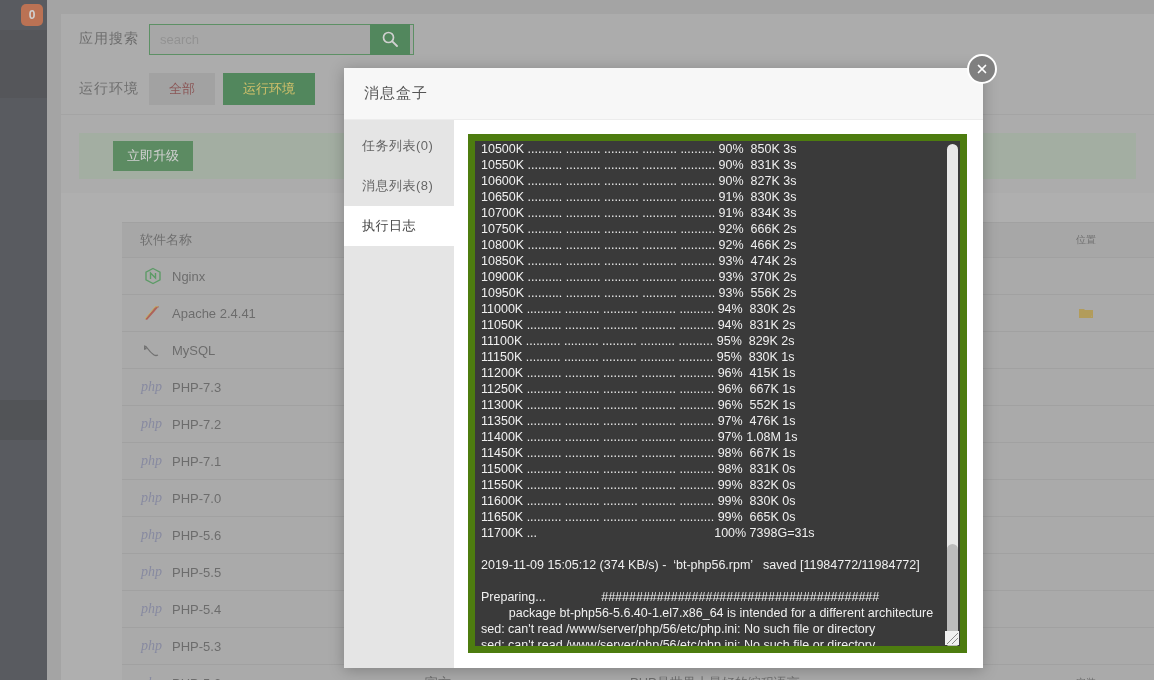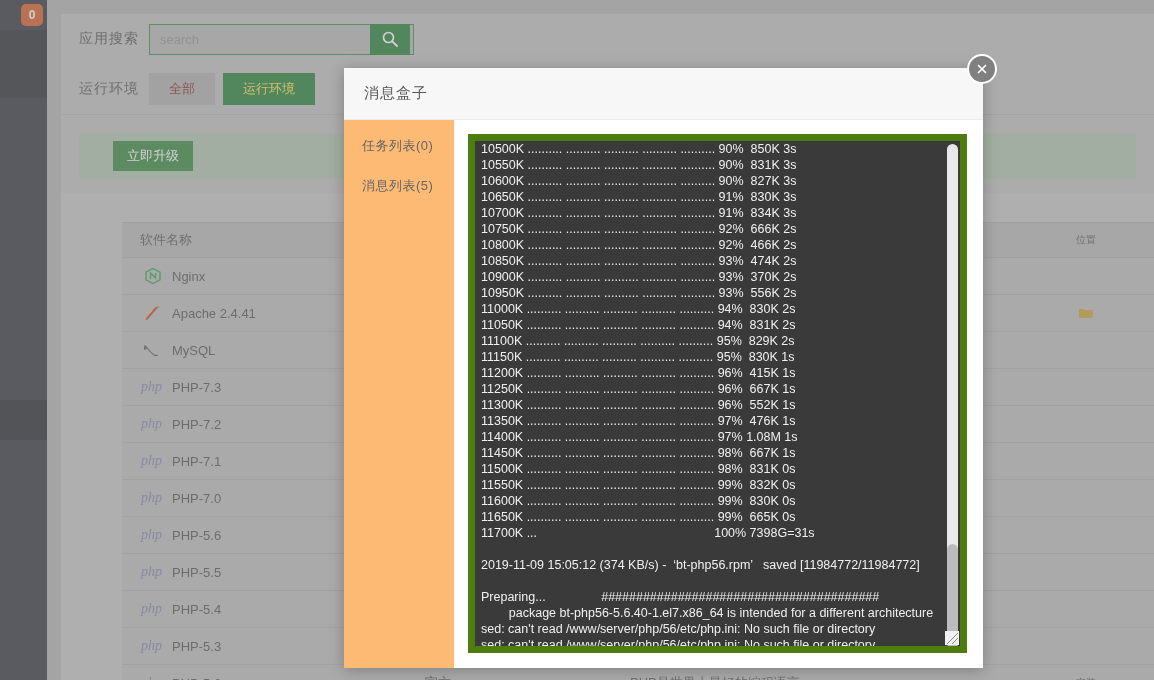--- a/index.html
+++ b/index.html
@@ -121,21 +121,21 @@
   #close-btn {
     position:absolute; right:-14px; top:-14px;
     width:30px; height:30px; border-radius:50%;
     background:#808080; border:2px solid #fff;
     display:flex; align-items:center; justify-content:center;
     cursor:pointer;
   }
   #close-btn svg { display:block; }
 
   #modal-body { display:flex; height: 548px; }
-  #modal-tabs { width:110px; background:#fdba74; padding-top:6px; }
+  #modal-tabs { width:110px; background:#e5e5e5; padding-top:6px; }
   .mtab {
     height:40px; display:flex; align-items:center; padding-left:18px;
     font-size:13px; color:#666; cursor:pointer; letter-spacing:.5px;
   }
   .mtab.active { background:#fff; color:#444; }
 
   #modal-main { flex:1; background:#fff; padding: 14px 16px 0 14px; }
   #term-wrap {
     position:relative;
     height: 519px; background:#3a3a3a;
@@ -396,21 +396,22 @@
       </span>
     </div>
 
     <div id="modal-header">
       <div id="modal-title">消息盒子</div>
     </div>
 
     <div id="modal-body">
       <div id="modal-tabs">
         <div class="mtab">任务列表(0)</div>
-        <div class="mtab">消息列表(5)</div>
+        <div class="mtab">消息列表(8)</div>
+        <div class="mtab active">执行日志</div>
       </div>
 
       <div id="modal-main">
         <div id="term-wrap">
           <div id="term"><span class="clip">10500K .......... .......... .......... .......... .......... 90%  850K 3s
 10550K .......... .......... .......... .......... .......... 90%  831K 3s
 10600K .......... .......... .......... .......... .......... 90%  827K 3s
 10650K .......... .......... .......... .......... .......... 91%  830K 3s
 10700K .......... .......... .......... .......... .......... 91%  834K 3s
 10750K .......... .......... .......... .......... .......... 92%  666K 2s

